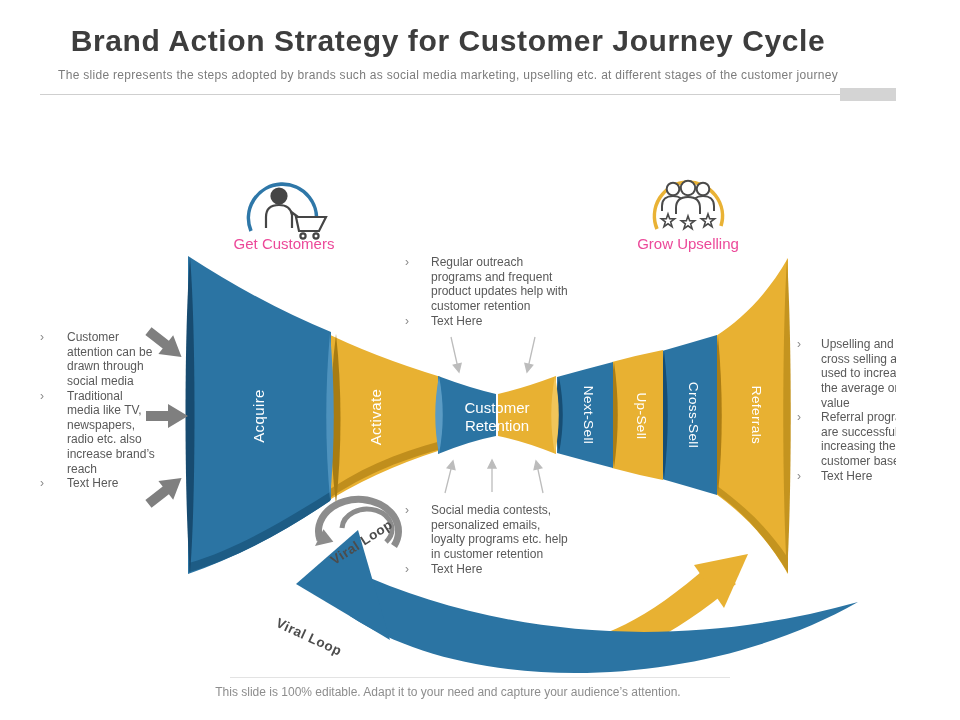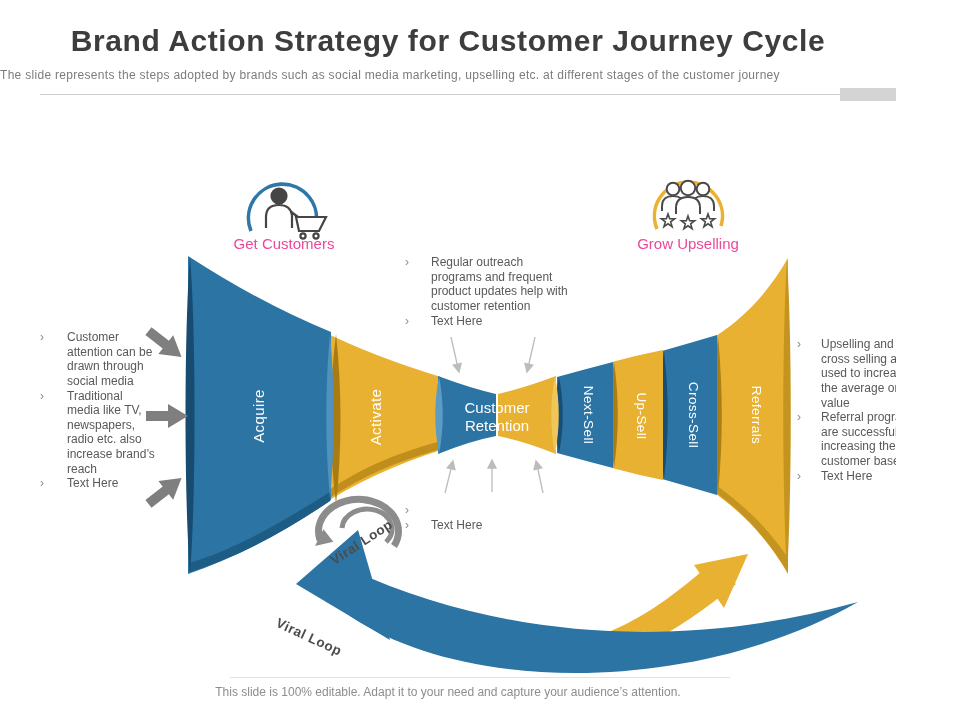--- a/index.html
+++ b/index.html
@@ -1,21 +1,21 @@
 <!DOCTYPE html>
 <html><head>
 <meta charset="utf-8">
 <style>
   html,body{margin:0;padding:0;background:#fff;}
   #slide{position:relative;width:896px;height:720px;background:#fff;overflow:hidden;
          font-family:"Liberation Sans",sans-serif;}
   .abs{position:absolute;}
   .title{left:0;right:0;top:24px;text-align:center;font-size:30px;font-weight:bold;
          color:#3d3d3d;letter-spacing:.6px;}
-  .subtitle{left:0;right:0;top:68px;text-align:left;font-size:12px;color:#7c7c7c;
+  .subtitle{left:0;right:0;top:68px;text-align:center;font-size:12px;color:#7c7c7c;
             letter-spacing:.3px;}
   .hr-top{left:40px;top:94px;width:880px;height:1px;background:#cfcfcf;}
   .hr-top-rect{left:840px;top:88px;width:82px;height:13px;background:#d4d4d4;}
   .group-label{font-size:15px;font-weight:normal;color:#ec4899;white-space:nowrap;
                transform:translateX(-50%);}
   #lbl-get{left:284px;top:235px;}
   #lbl-grow{left:688px;top:235px;}
   .tb{font-size:12px;color:#595959;line-height:1.22;}
   .ti{display:flex;}
   .tm{color:#8a8a8a;flex:0 0 26px;}
@@ -192,20 +192,21 @@
       </div>
     <div class="ti">
         <span class="tm">›</span>
         <span class="tt">Text Here</span>
       </div>
   </div>
 
   <div class="abs tb" id="tb-bottom">
     <div class="ti">
         <span class="tm">›</span>
+        <span class="tt">Social media contests, personalized emails, loyalty programs etc. help in customer retention</span>
       </div>
     <div class="ti">
         <span class="tm">›</span>
         <span class="tt">Text Here</span>
       </div>
   </div>
 
   <div class="abs tb" id="tb-right">
     <div class="ti">
         <span class="tm">›</span>

